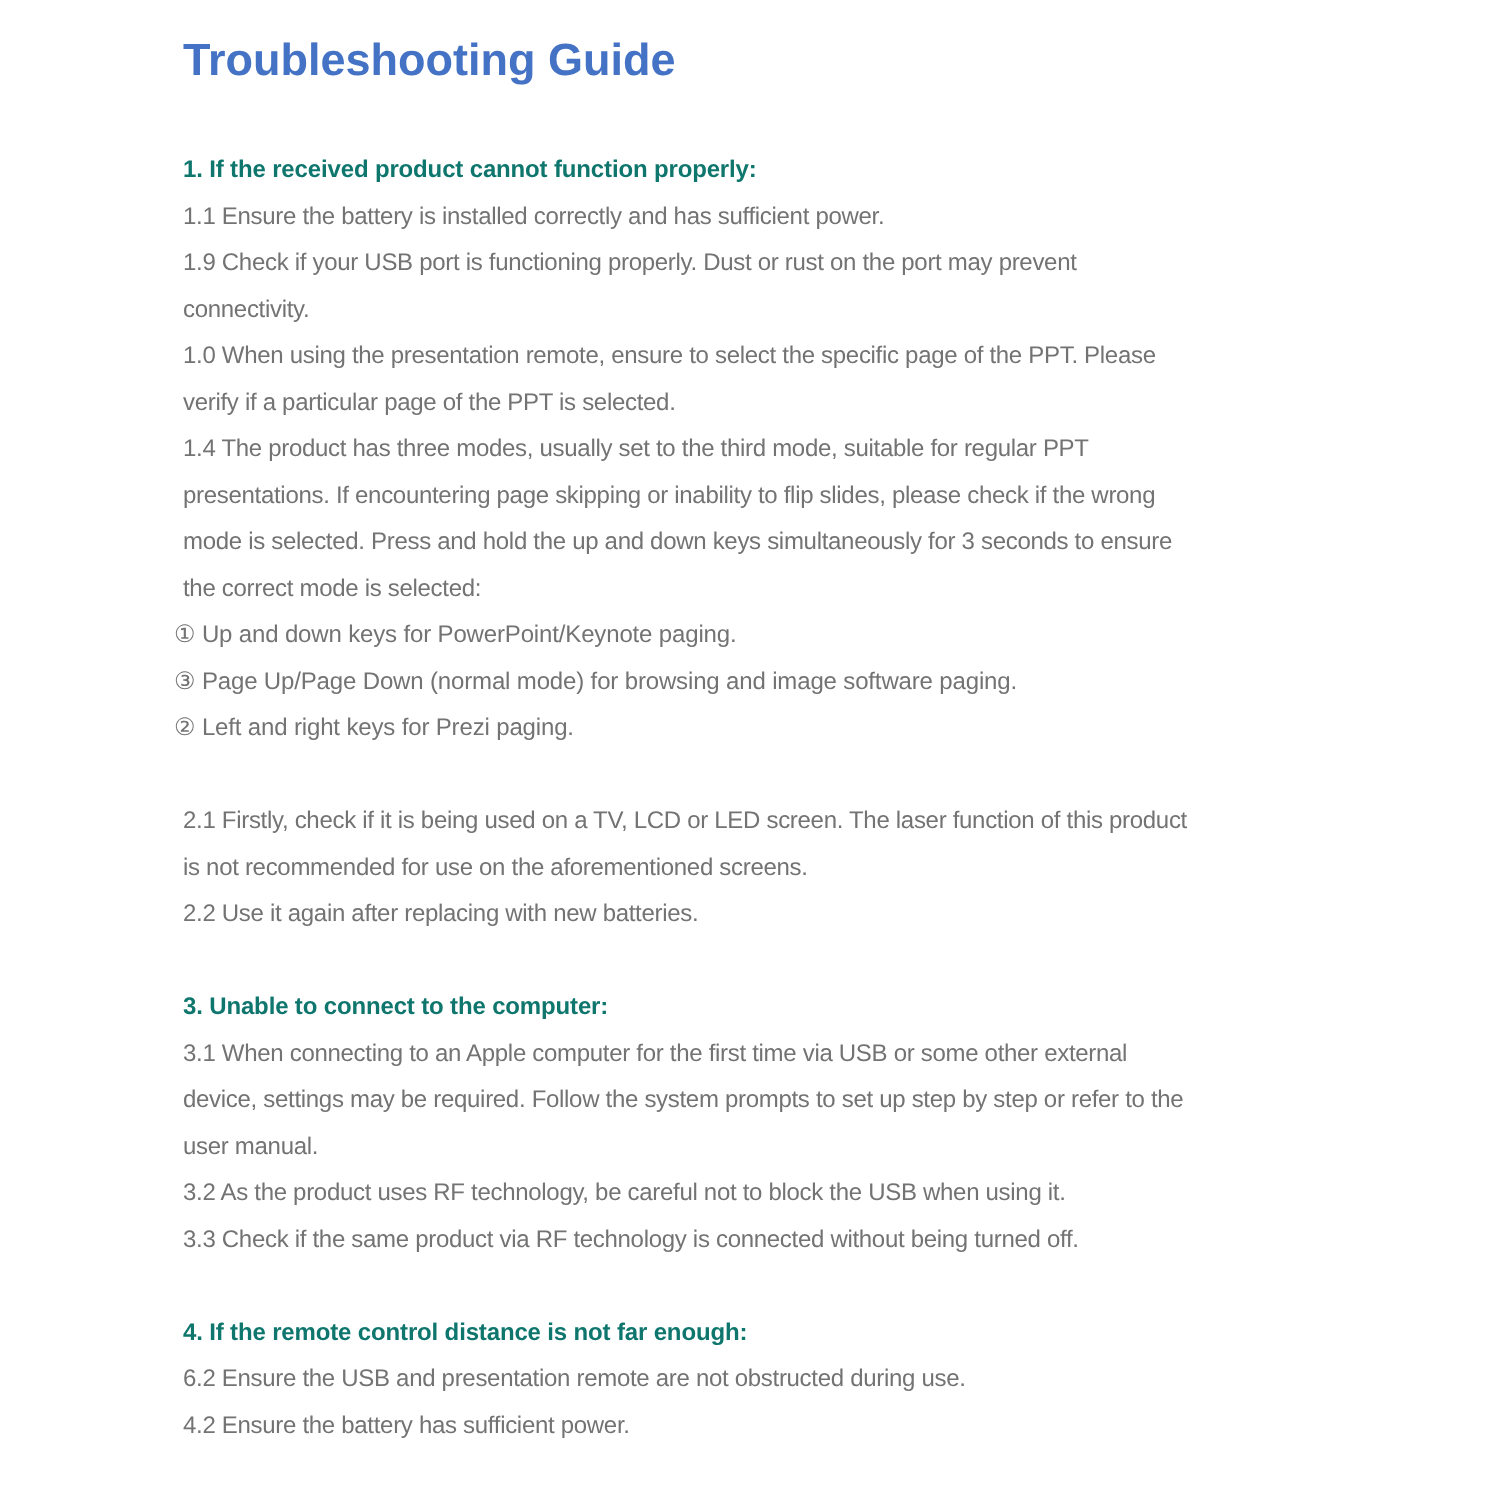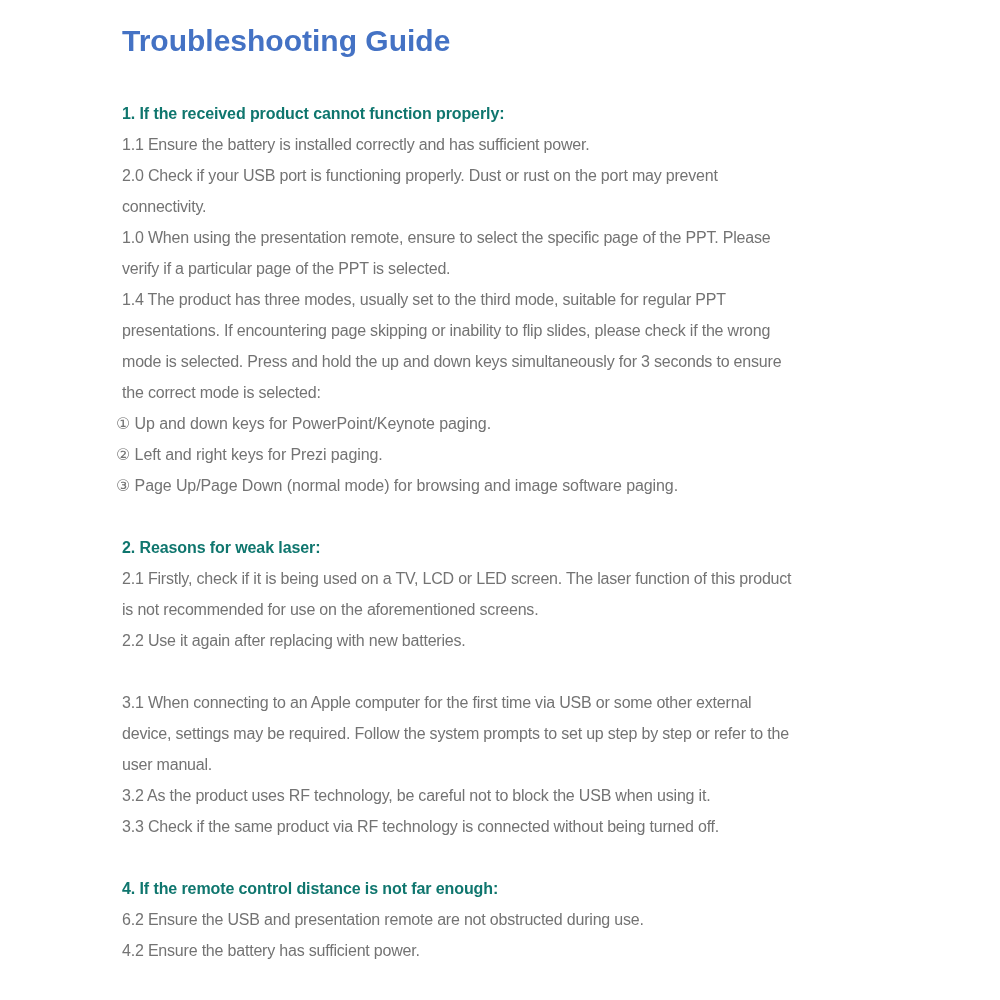--- a/index.html
+++ b/index.html
@@ -49,38 +49,38 @@
 </head>
 <body>
 
 <div class="page">
   <h1 class="doc-title">Troubleshooting Guide</h1>
   <div id="sections">
   <section class="section">
     <h2 class="section-heading">1. If the received product cannot function properly:</h2>
     <div>
           <p class="para">1.1 Ensure the battery is installed correctly and has sufficient power.</p>
-          <p class="para">2.0 Check if your USB port is functioning properly. Dust or rust on the port may prevent connectivity.</p>
+          <p class="para">1.9 Check if your USB port is functioning properly. Dust or rust on the port may prevent connectivity.</p>
           <p class="para">1.0 When using the presentation remote, ensure to select the specific page of the PPT. Please verify if a particular page of the PPT is selected.</p>
           <p class="para">1.4 The product has three modes, usually set to the third mode, suitable for regular PPT presentations. If encountering page skipping or inability to flip slides, please check if the wrong mode is selected. Press and hold the up and down keys simultaneously for 3 seconds to ensure the correct mode is selected:</p>
           <p class="para circled">① Up and down keys for PowerPoint/Keynote paging.</p>
+          <p class="para circled">③ Page Up/Page Down (normal mode) for browsing and image software paging.</p>
           <p class="para circled">② Left and right keys for Prezi paging.</p>
-          <p class="para circled">③ Page Up/Page Down (normal mode) for browsing and image software paging.</p>
         </div>
   </section>
 
   <section class="section">
-    <h2 class="section-heading">2. Reasons for weak laser:</h2>
     <div>
           <p class="para">2.1 Firstly, check if it is being used on a TV, LCD or LED screen. The laser function of this product is not recommended for use on the aforementioned screens.</p>
           <p class="para">2.2 Use it again after replacing with new batteries.</p>
         </div>
   </section>
 
   <section class="section">
+    <h2 class="section-heading">3. Unable to connect to the computer:</h2>
     <div>
           <p class="para">3.1 When connecting to an Apple computer for the first time via USB or some other external device, settings may be required. Follow the system prompts to set up step by step or refer to the user manual.</p>
           <p class="para">3.2 As the product uses RF technology, be careful not to block the USB when using it.</p>
           <p class="para">3.3 Check if the same product via RF technology is connected without being turned off.</p>
         </div>
   </section>
 
   <section class="section">
     <h2 class="section-heading">4. If the remote control distance is not far enough:</h2>
     <div>

